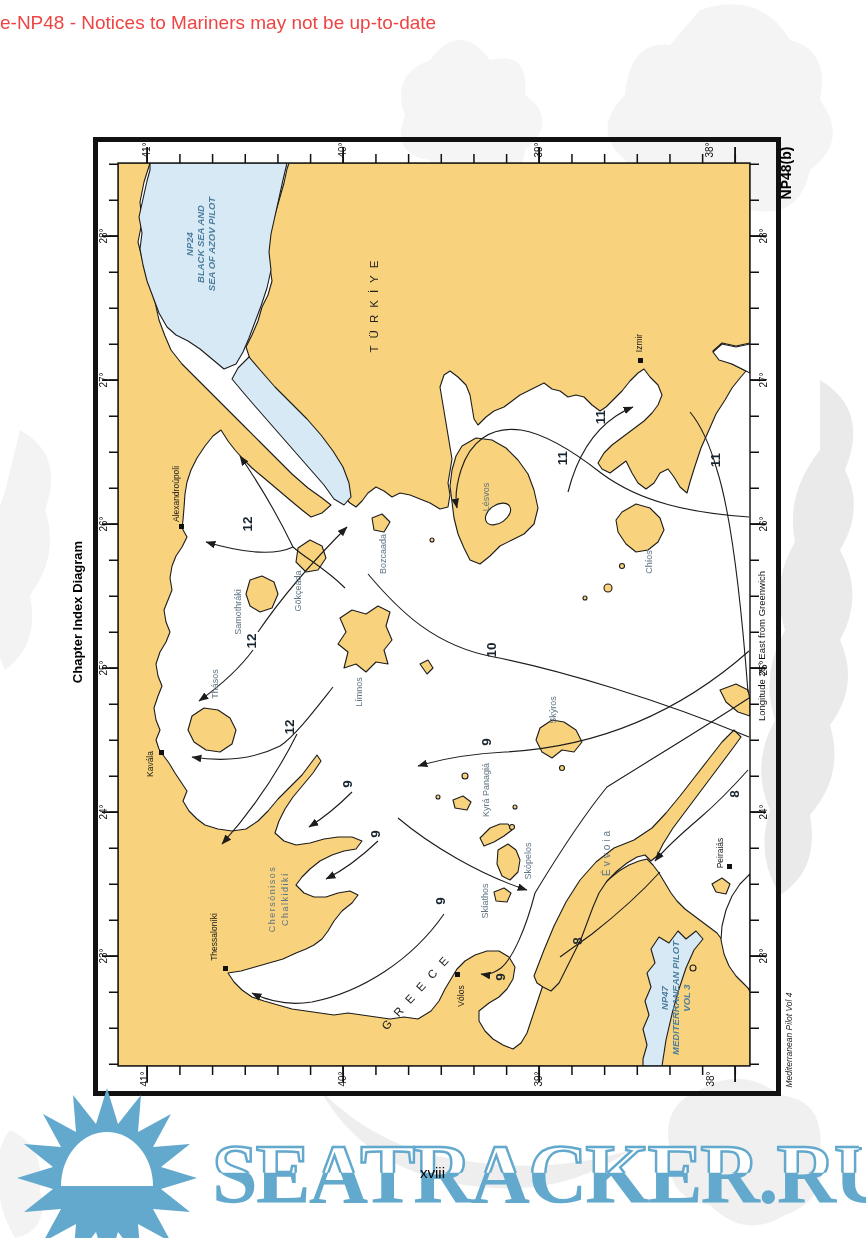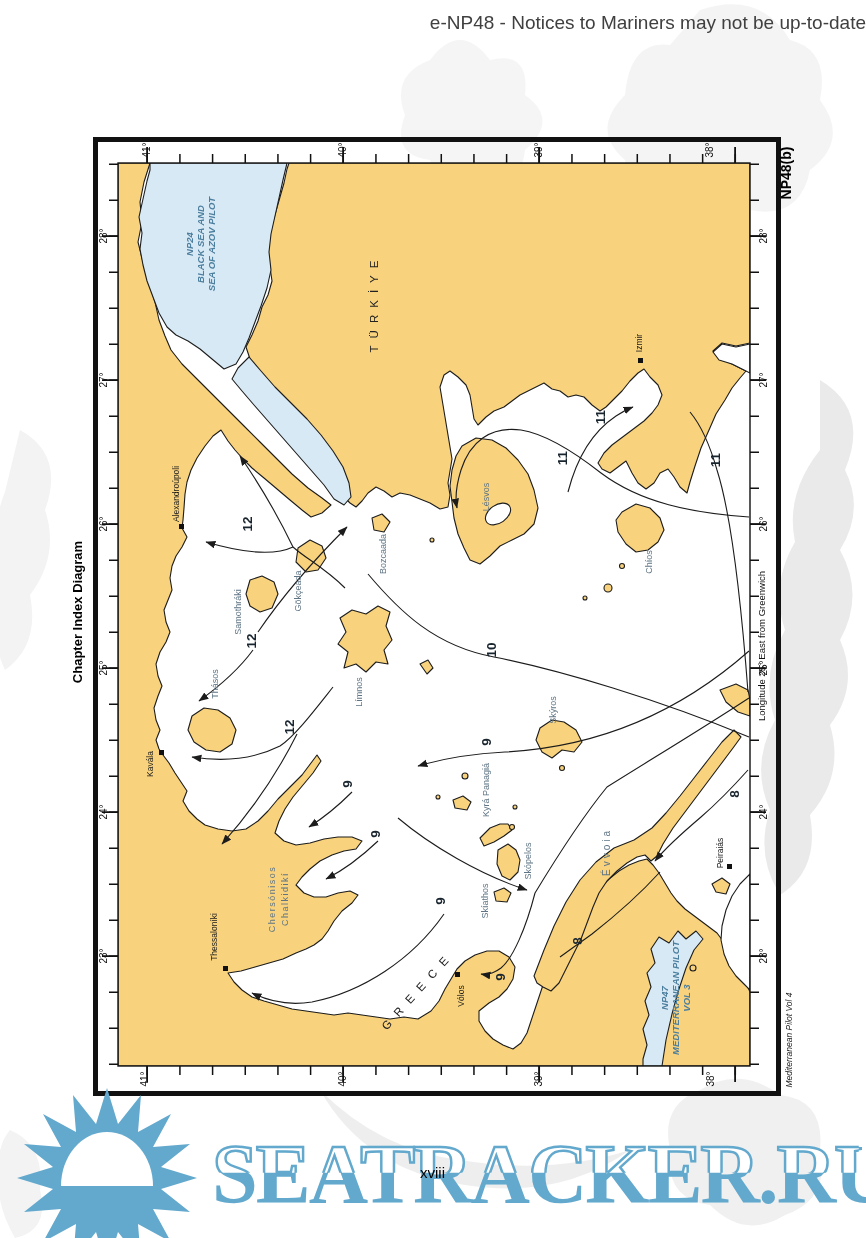--- a/index.html
+++ b/index.html
@@ -1,19 +1,19 @@
 <!DOCTYPE html>
 <html><head>
 <meta charset="utf-8">
 <style>
   html,body{margin:0;padding:0;background:#fff;width:866px;height:1238px;overflow:hidden;}
   #page{position:relative;width:866px;height:1238px;background:#fff;font-family:"Liberation Sans",sans-serif;}
   .lbl{position:absolute;white-space:nowrap;color:#111;line-height:1.05;}
   .rot{transform:translate(-50%,-50%) rotate(-90deg);}
-  #header-title{left:0;right:0;top:13px;text-align:right;font-size:19px;color:#404040;}
+  #header-title{left:0;right:0;top:13px;text-align:left;font-size:19px;color:#ef4444;}
   .axis-lbl{font-size:10px;color:#111;}
   .city-lbl{font-size:8.5px;color:#1a1a1a;}
   .island-lbl{font-size:9px;color:#5f7585;}
   .chapter-lbl{font-size:13.5px;font-weight:bold;color:#18242e;}
   .region-lbl{font-size:9.5px;font-style:italic;font-weight:bold;color:#4c7e9e;text-align:center;line-height:1.15;}
   .region-lbl span{display:block;}
   .country-lbl{font-size:11.5px;letter-spacing:7px;color:#222;}
   #corner-label{font-size:14px;font-weight:bold;color:#000;}
   #side-title{font-size:13px;font-weight:bold;color:#000;}
   #credit-label{font-size:8.5px;font-style:italic;color:#222;}

